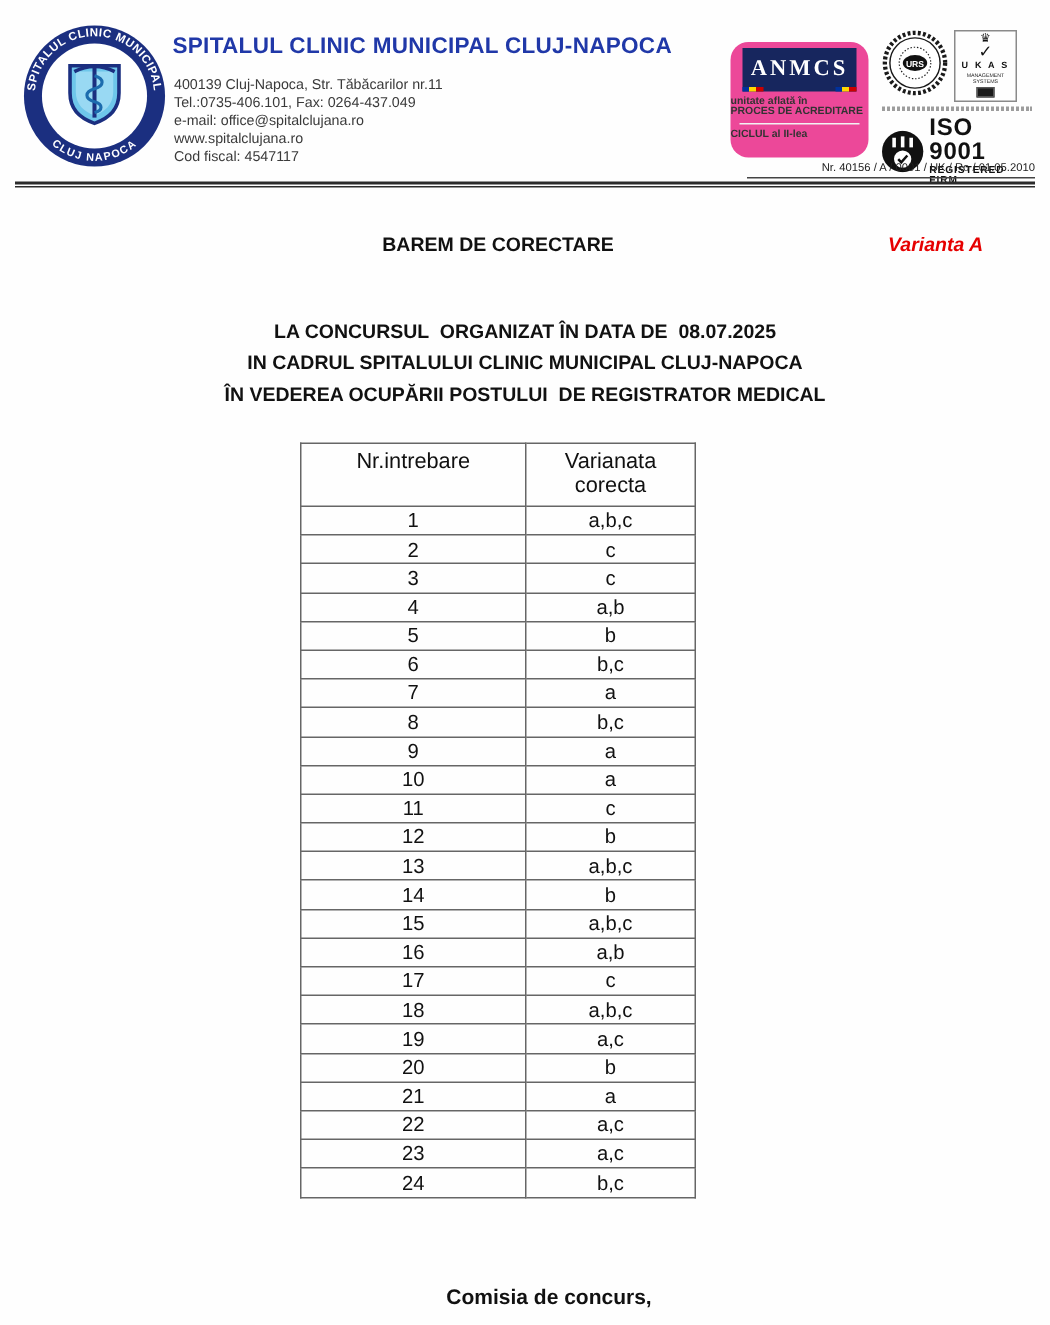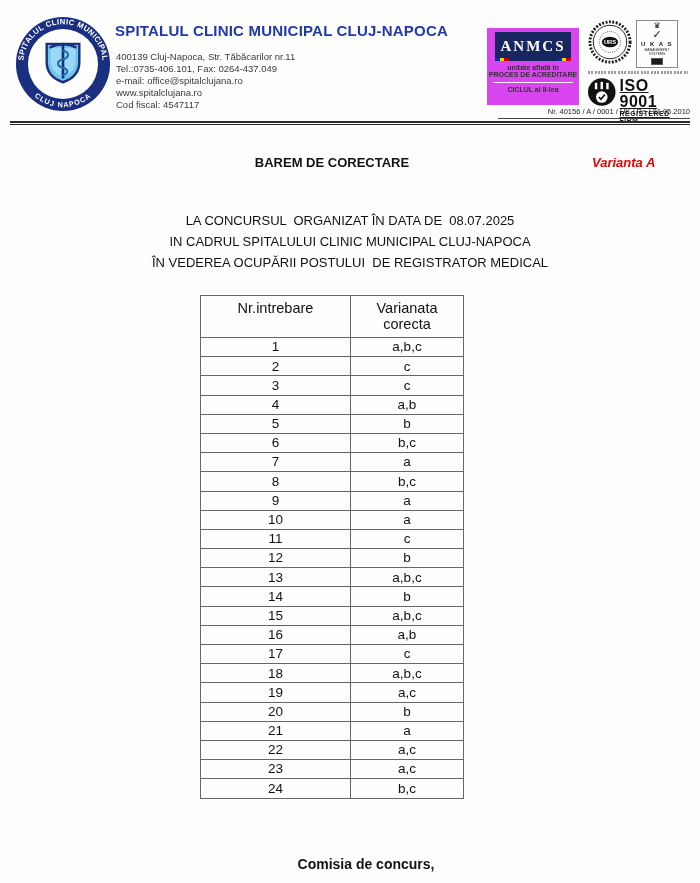--- a/index.html
+++ b/index.html
@@ -5,21 +5,21 @@
   * { margin:0; padding:0; box-sizing:border-box; }
   html,body { width:700px; height:883px; background:#ffffff; font-family:"Liberation Sans", sans-serif; color:#1a1a1a; }
   .page { position:relative; width:700px; height:883px; background:#fefefe; overflow:hidden; }
 
   
   .logo { position:absolute; left:15px; top:16px; width:96px; height:96px; }
   .hospital-name { position:absolute; left:115px; top:22px; font-size:15px; font-weight:bold; letter-spacing:.2px; color:#2038a8; }
   .contact { position:absolute; left:116px; top:51px; font-size:9.5px; line-height:12px; color:#3a3a3a; }
 
   
-  .anmcs-box { position:absolute; left:487px; top:28px; width:92px; height:77px; background:#d946ef; text-align:center; }
+  .anmcs-box { position:absolute; left:487px; top:28px; width:92px; height:77px; background:#ec4899; text-align:left;border-radius:12px; }
   .anmcs-logo { position:relative; margin:4px auto 0; width:76px; height:29px; background:#17265e; display:flex; align-items:center; justify-content:center; }
   .anmcs-logo .txt { color:#fff; font-family:"Liberation Serif", serif; font-size:15px; letter-spacing:2px; font-weight:bold; }
   .tricolor { position:absolute; bottom:0; height:3px; width:14px;
               background:linear-gradient(90deg,#00319c 0 33%,#ffd700 33% 66%,#cc0000 66% 100%); }
   .tricolor.left { left:0; } .tricolor.right { right:0; }
   .anmcs-l1 { margin-top:3px; font-size:7px; font-weight:bold; color:#333; }
   .anmcs-l2 { font-size:7px; font-weight:bold; color:#333; }
   .anmcs-div { margin:4px 6px 0; border-top:1px solid #f2f2f2; }
   .anmcs-l3 { margin-top:3px; font-size:7px; font-weight:bold; color:#333; }
 
@@ -27,34 +27,34 @@
   .certs { position:absolute; left:588px; top:20px; width:102px; }
   .certs-top { display:flex; align-items:flex-start; gap:4px; }
   .ukas-box { width:42px; height:48px; border:1px solid #8a8a8a; display:flex; flex-direction:column; align-items:center; padding-top:1px; }
   .crown { font-family:"DejaVu Sans", sans-serif; font-size:8px; line-height:8px; color:#111; }
   .tick  { font-family:"DejaVu Sans", sans-serif; font-size:11px; line-height:10px; font-weight:bold; color:#111; }
   .ukas-word { font-size:6px; font-weight:bold; letter-spacing:1.5px; margin-top:1px; color:#111; }
   .ukas-sub { font-size:3.5px; color:#222; margin-top:1px; text-align:center; }
   .ukas-numbox { width:12px; height:7px; border:1px solid #555; margin-top:2px; background:#1a1a1a; }
   .fineprint { margin-top:3px; height:3px; width:100px;
                background:repeating-linear-gradient(90deg,#9d9d9d 0 2px,transparent 2px 3.3px); }
-  .iso-row { margin-top:4px; display:flex; align-items:flex-start; gap:4px;text-decoration:underline; }
+  .iso-row { margin-top:4px; display:flex; align-items:center; gap:4px; }
   .iso-text { display:flex; flex-direction:column; line-height:1; }
   .iso-title { font-size:16px; font-weight:bold; letter-spacing:.5px; color:#111; }
   .iso-sub { font-size:6.8px; font-weight:bold; letter-spacing:.6px; color:#111; margin-top:1px; }
   .reg-number { position:absolute; left:470px; top:107px; width:220px; text-align:right; font-size:7.5px; color:#222; }
   .reg-underline { position:absolute; left:498px; top:118px; width:192px; border-top:1px solid #444; }
 
   .separator { position:absolute; left:10px; right:10px; top:121px; height:4px;
                border-top:2px solid #2b2b2b; border-bottom:1px solid #2b2b2b; }
 
   
   .doc-title { position:absolute; left:0; top:155px; width:664px; text-align:center; font-size:13px; font-weight:bold; color:#111; }
   .variant { position:absolute; left:592px; top:155px; font-size:13px; font-weight:bold; font-style:italic; color:#e60000; }
-  .subtitle { position:absolute; left:0; top:210px; width:700px; text-align:center; font-size:13px; font-weight:normal; line-height:21px; color:#111; }
+  .subtitle { position:absolute; left:0; top:210px; width:700px; text-align:center; font-size:13px; font-weight:bold; line-height:21px; color:#111; }
   .subtitle div { white-space:pre; }
 
   
   .answers { position:absolute; left:200px; top:295px; }
   table { border-collapse:collapse; }
   th, td { border:1px solid #666; text-align:center; }
   th { font-size:14.5px; font-weight:normal; vertical-align:top; padding-top:4px; height:42px; color:#111; }
   th.col-q { width:150px; } th.col-a { width:113px; }
   td { height:19.2px; font-size:13.5px; line-height:1; padding:0; color:#111; }
 

